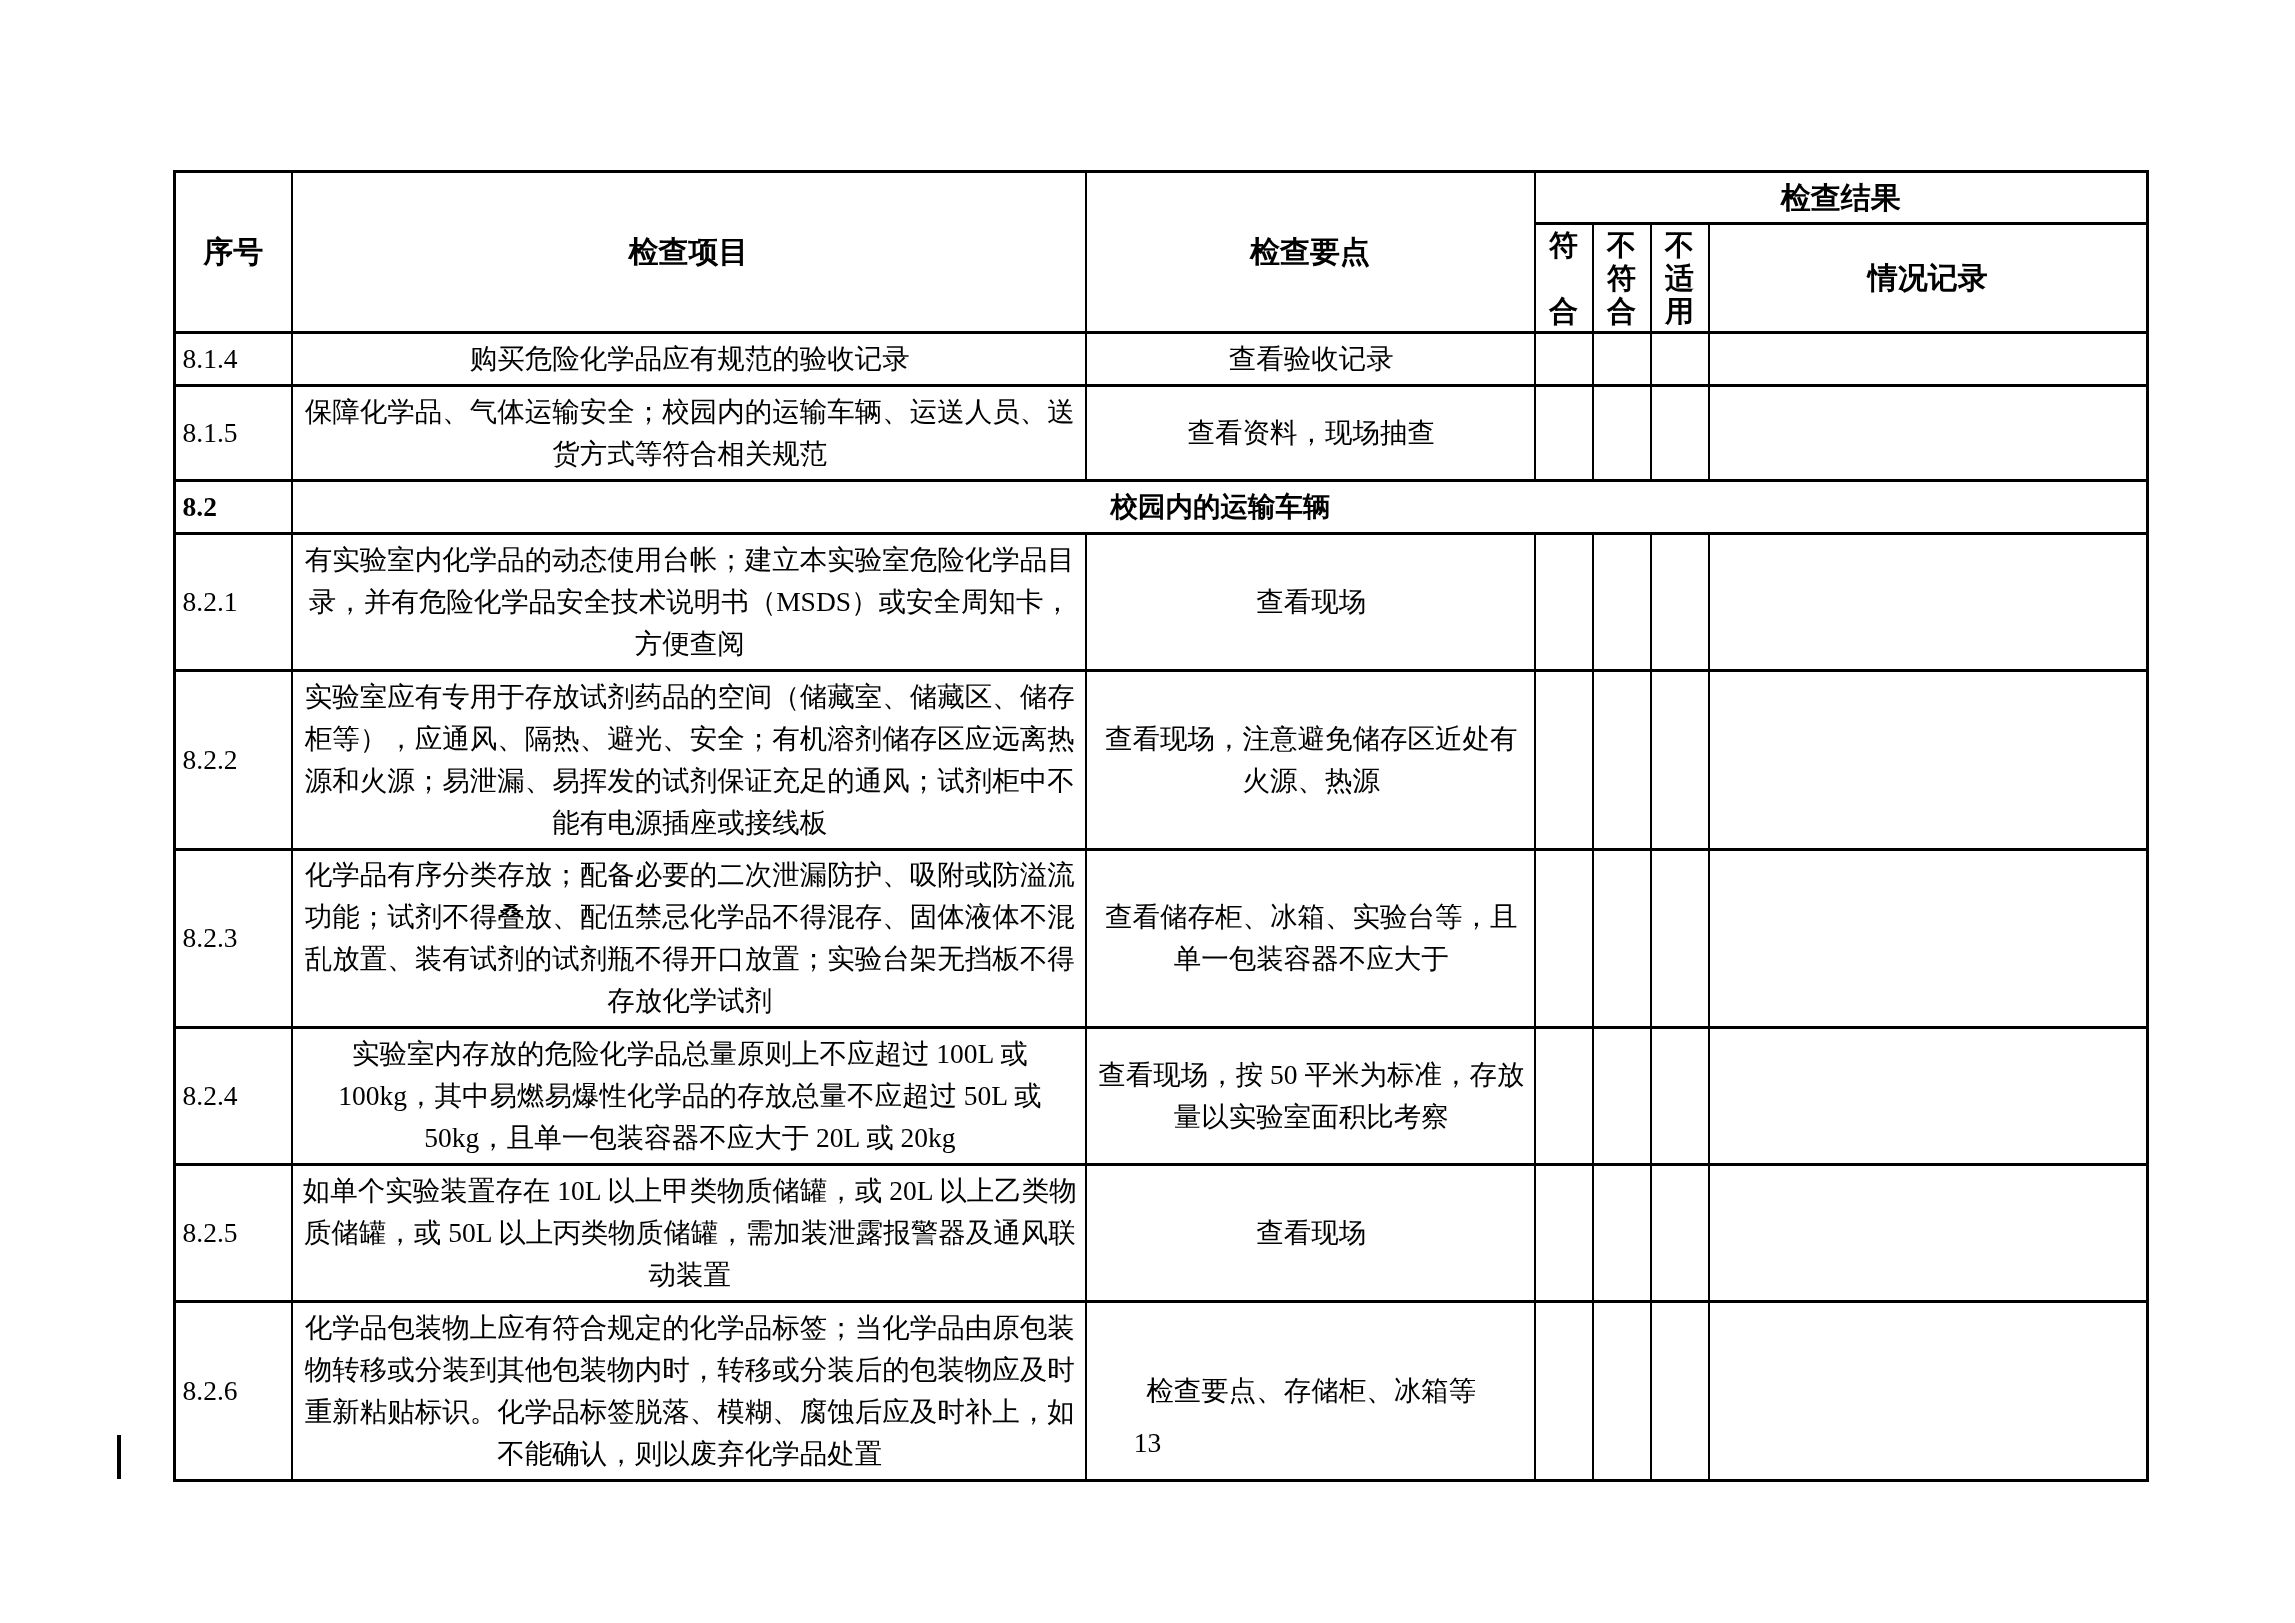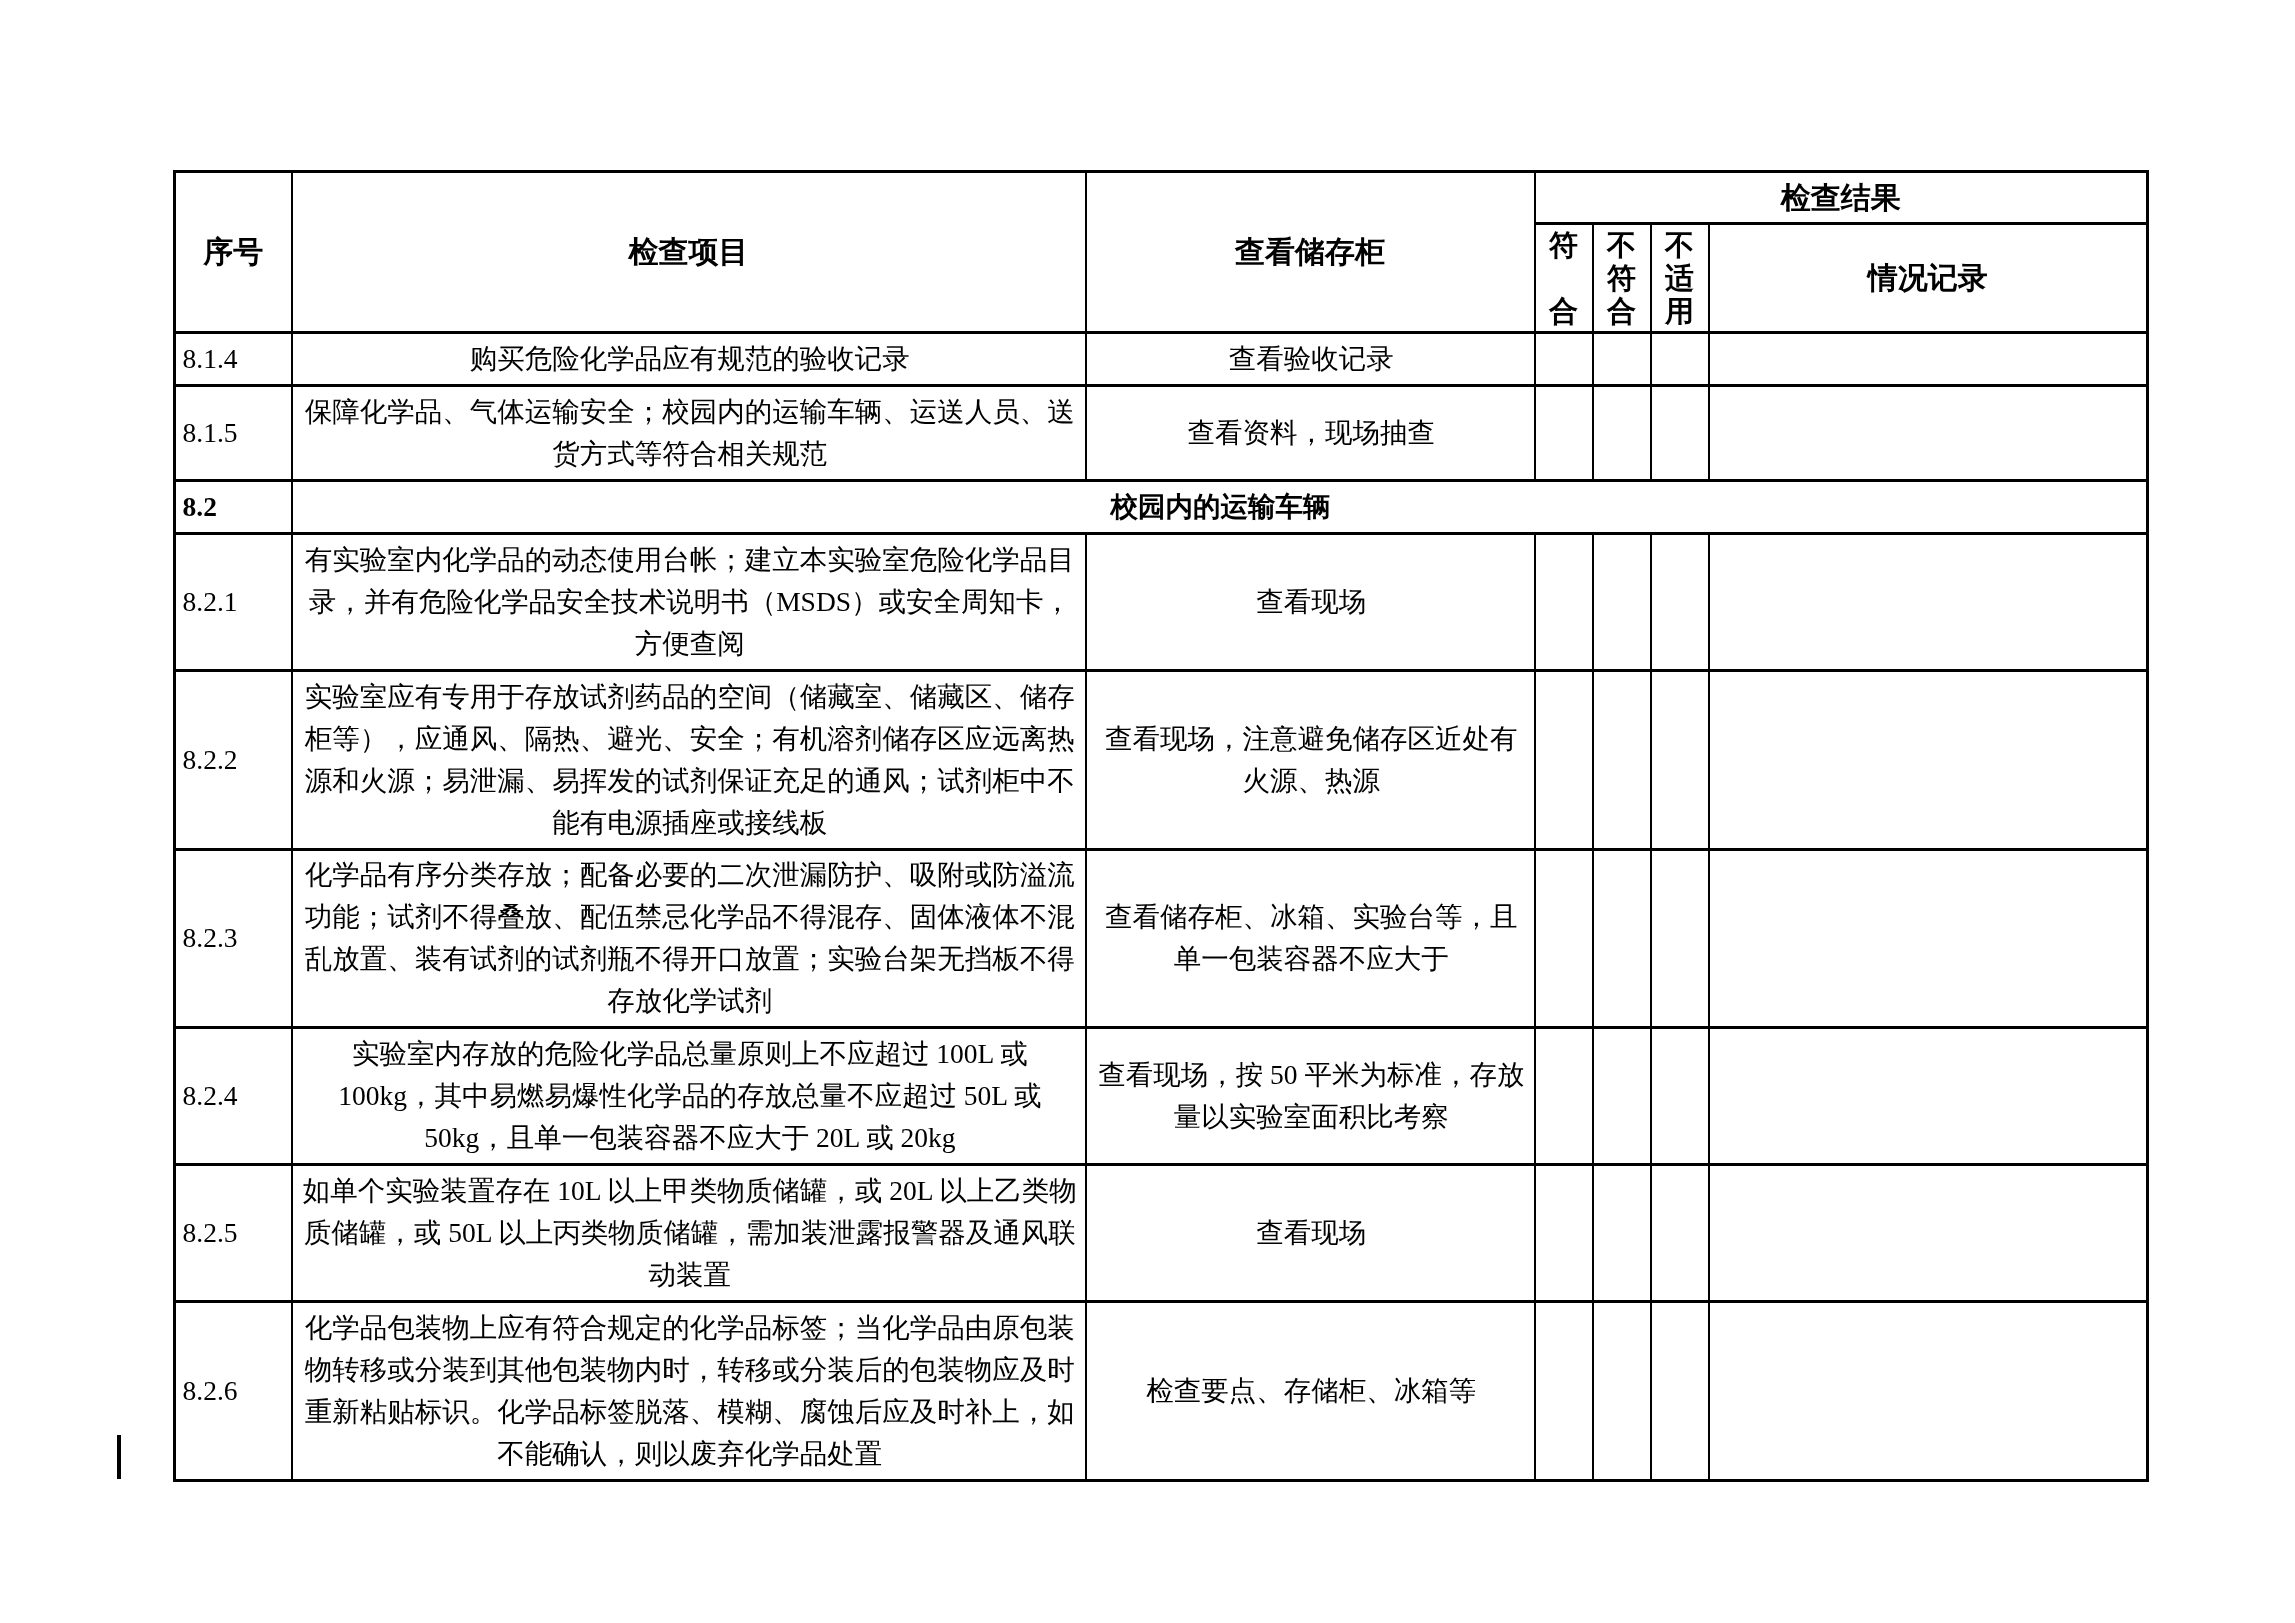--- a/index.html
+++ b/index.html
@@ -117,21 +117,21 @@
       <col style="width:449px">
       <col style="width:58px">
       <col style="width:58px">
       <col style="width:58px">
       <col style="width:439px">
     </colgroup>
     <thead>
       <tr class="head-row-1">
         <th rowspan="2">序号</th>
         <th rowspan="2">检查项目</th>
-        <th rowspan="2">查看储存柜</th>
+        <th rowspan="2">检查要点</th>
         <th colspan="4">检查结果</th>
       </tr>
       <tr class="head-row-2">
         <th class="sub">
             <div class="vstack">
               <div>符</div>
               <div>合</div>
             </div>
           </th>
         <th class="sub">
@@ -226,15 +226,16 @@
           <td class="res"></td>
           <td class="res"></td>
           <td class="res"></td>
           <td class="rec"></td>
         </tr>
       </tbody>
   </table>
 
   <div class="change-bar"></div>
 
+  <div class="page-number">13</div>
 
 </div>
 
 
 </body></html>

